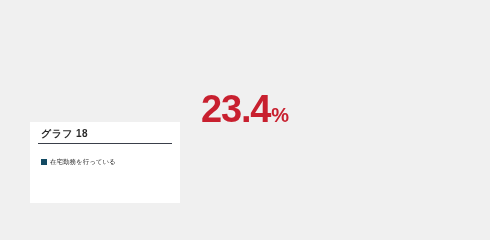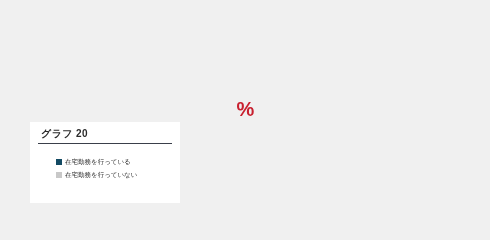--- a/index.html
+++ b/index.html
@@ -50,21 +50,21 @@
     position: absolute;
     left: 8px;
     top: 21px;
     width: 134px;
     height: 1px;
     background: #3a3f4a;
   }
 
   .legend-list {
     position: absolute;
-    left: 26px;
+    left: 11px;
     top: 34px;
     width: 140px;
   }
 
   .legend-row {
     display: flex;
     align-items: center;
     height: 11px;
     margin-bottom: 2px;
   }
@@ -141,35 +141,32 @@
     margin-left: 1px;
     font-family: "Liberation Sans", "DejaVu Sans", sans-serif;
   }
 </style>
 </head>
 <body>
 
 <div id="stage">
 
   <div class="legend-panel">
-    <div class="panel-title">グラフ 20</div>
+    <div class="panel-title">グラフ 18</div>
     <div class="title-rule"></div>
 
     <div class="legend-list">
       <div class="legend-row">
         <span class="legend-swatch" style="background:#134a63"></span>
         <span class="legend-label">在宅勤務を行っている</span>
       </div>
-      <div class="legend-row">
-        <span class="legend-swatch" style="background:#c8c8c8"></span>
-        <span class="legend-label">在宅勤務を行っていない</span>
-      </div>
     </div>
   </div>
 
 
   <div class="center-value">
     <div class="center-inner">
+      <span class="center-num">23.4</span>
       <span class="center-pct">%</span>
     </div>
   </div>
 
 </div>
 
 </body></html>

